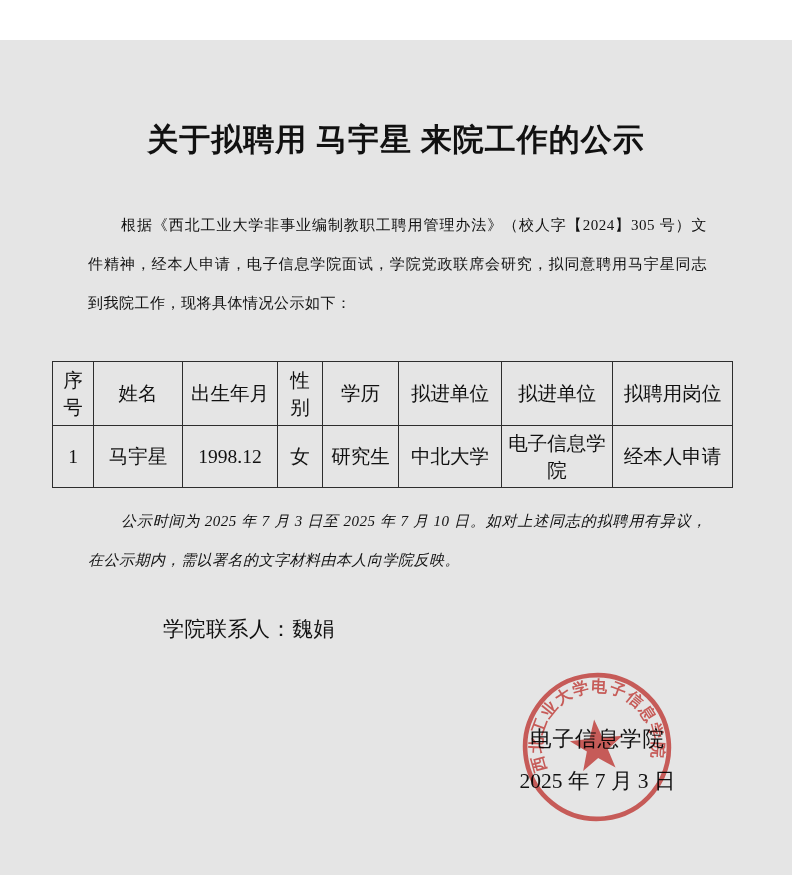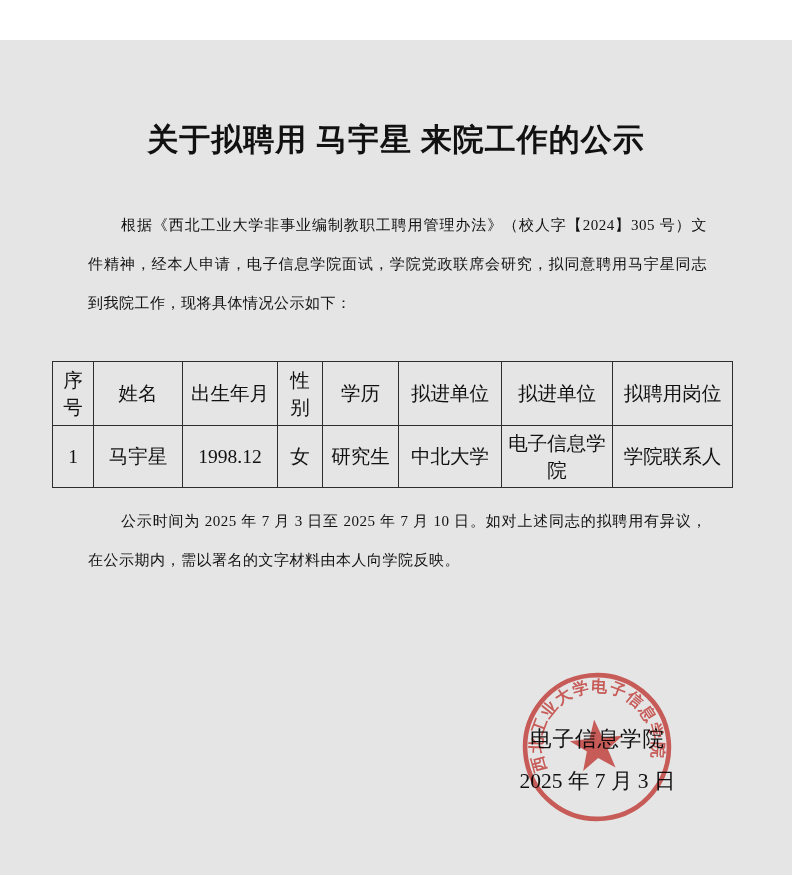--- a/index.html
+++ b/index.html
@@ -19,21 +19,21 @@
     letter-spacing:1px;
     white-space:pre;
   }
   .body-par{
     position:absolute;left:88px;width:619px;
     font-size:15px;line-height:39px;
     text-align:justify;text-indent:2.2em;
     letter-spacing:0.5px;
   }
   .p-intro{top:166px;}
-  .p-notice{top:462px;}
+  .p-notice{top:462px;font-style:italic;}
   .table-wrap{position:absolute;top:321px;left:52px;width:681px;}
   table.personnel{
     width:100%;border-collapse:collapse;table-layout:fixed;
   }
   table.personnel th,table.personnel td{
     border:1px solid #2d2d2d;
     font-weight:normal;
     text-align:center;vertical-align:middle;
     font-size:19.5px;line-height:27px;
     padding:3px 3px;
@@ -98,29 +98,30 @@
         <th>拟聘用岗位</th>
       </tr>
       <tr class="row">
         <td>1</td>
         <td>马宇星</td>
         <td>1998.12</td>
         <td>女</td>
         <td>研究生</td>
         <td>中北大学</td>
         <td>电子信息学院</td>
-        <td>学院联系人</td>
+        <td>经本人申请</td>
       </tr>
     </tbody>
       </table>
   </div>
 
   <div class="body-par p-notice">公示时间为 2025 年 7 月 3 日至 2025 年 7 月 10 日。如对上述同志的拟聘用有异议，在公示期内，需以署名的文字材料由本人向学院反映。</div>
 
   <div class="contact">
+    <div>学院联系人：魏娟</div>
   </div>
 
   <div class="sig-unit">电子信息学院</div>
   <div class="sig-date">2025 年 7 月 3 日</div>
 
   <svg class="seal" viewBox="0 0 150 150" xmlns="http://www.w3.org/2000/svg">
     <circle cx="75" cy="75" r="70" fill="none" stroke="#d9504c" stroke-width="4.5"></circle>
     <polygon fill="#d9504c" points="75,48 81.35,66.26 100.68,66.66 85.27,78.34 90.87,96.84 75,85.8 59.13,96.84 64.73,78.34 49.32,66.66 68.65,66.26"></polygon>
     <defs>
       <path id="sealTextArc" d="M 24.26 93.47 A 54 54 0 1 1 125.74 93.47" fill="none"></path>

